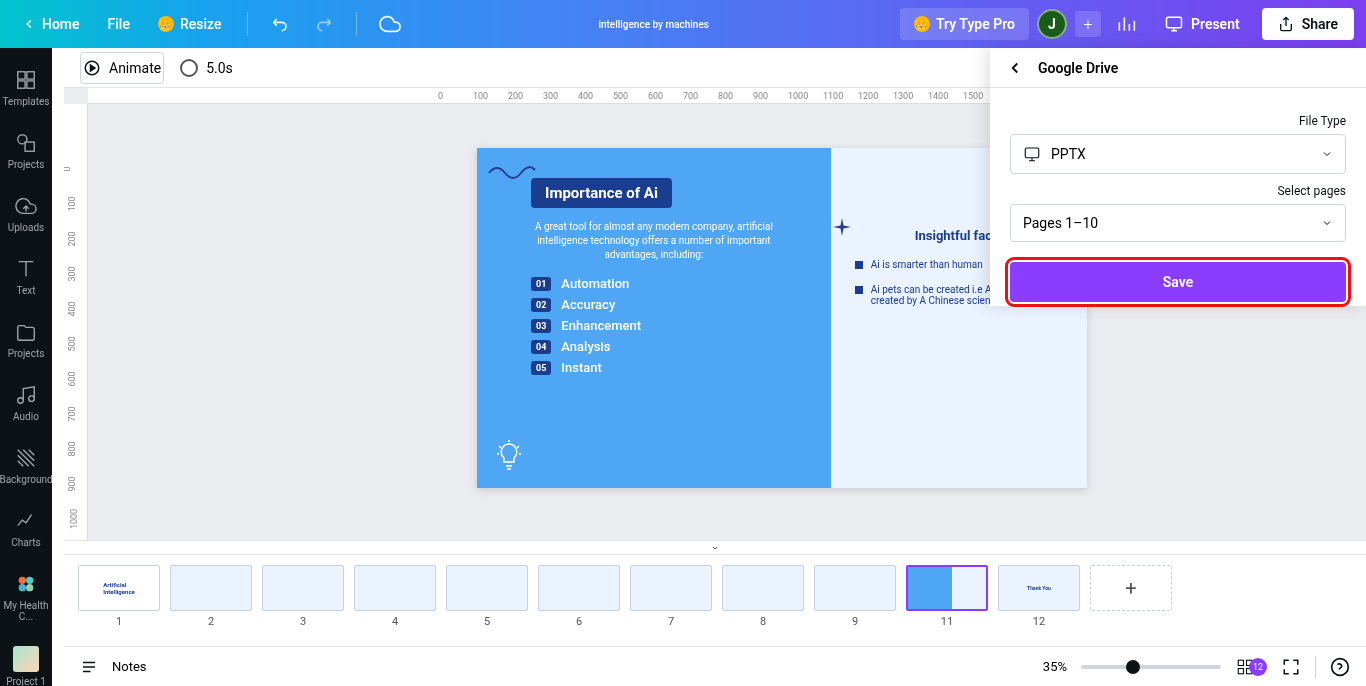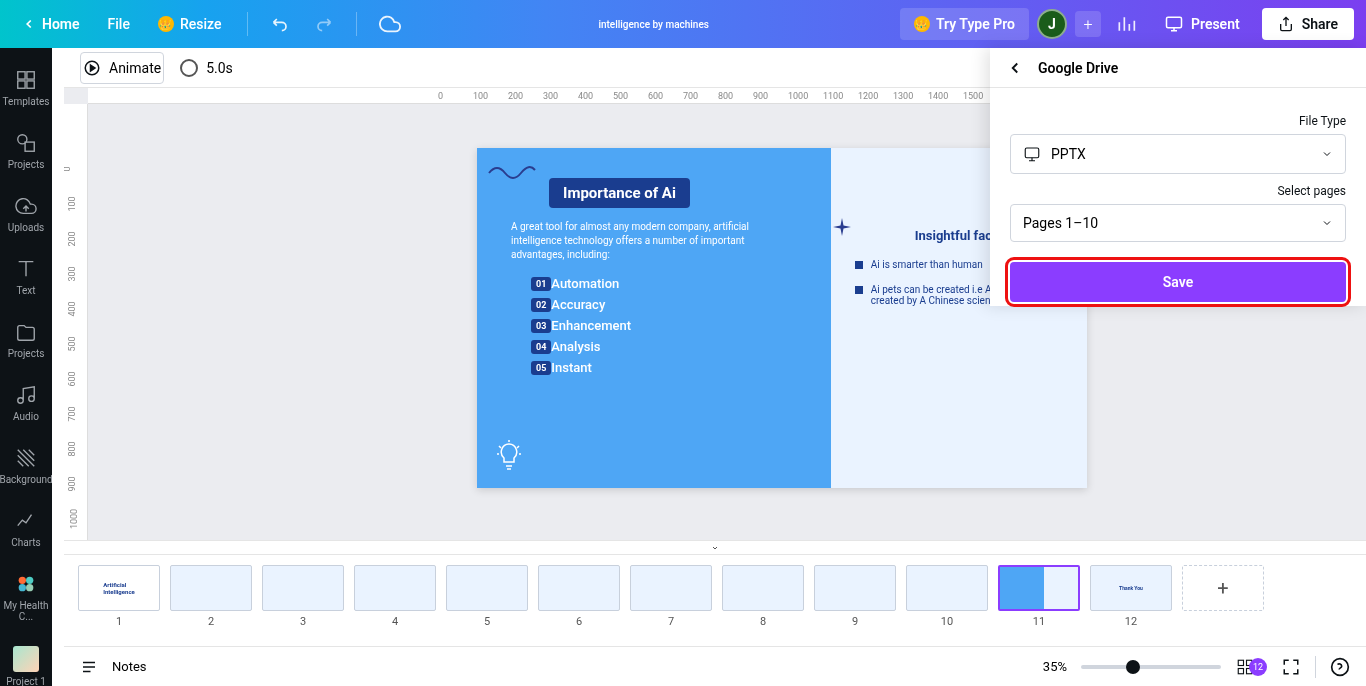--- a/index.html
+++ b/index.html
@@ -36,24 +36,24 @@
 
 
 .canvas-area { position: absolute; left: 64px; top: 88px; right: 0; bottom: 132px; background: #ebecf0; overflow: hidden; }
 .ruler-h { position: absolute; top: 0; left: 24px; right: 0; height: 16px; background: #fff; border-bottom: 1px solid #ddd; font-size: 9px; color: #888; display: flex; align-items: center; overflow: hidden; }
 .ruler-h span { position: absolute; }
 .ruler-v { position: absolute; top: 16px; left: 0; bottom: 0; width: 24px; background: #fff; border-right: 1px solid #ddd; font-size: 9px; color: #888; }
 .ruler-v span { display: block; transform: rotate(-90deg); transform-origin: center; position: absolute; }
 
 .slide { position: absolute; left: 413px; top: 60px; width: 610px; height: 340px; background: #eaf3ff; box-shadow: 0 2px 8px rgba(0,0,0,0.15); display: flex; }
 .slide-left { width: 58%; background: #4ea6f5; color: #fff; padding: 30px 34px; position: relative; }
-.slide-title { display: inline-block; background: #1a3d8f; padding: 6px 14px; border-radius: 4px; font-weight: 700; font-size: 15px; margin-left: 38px; margin-bottom: 12px; }
-.slide-sub { font-size: 10px; line-height: 1.4; margin-bottom: 14px; }
+.slide-title { display: inline-block; background: #1a3d8f; padding: 6px 14px; border-radius: 4px; font-weight: 700; font-size: 15px; margin-left: 20px; margin-bottom: 12px; }
+.slide-sub { font-size: 10px; line-height: 1.4; text-align: center; margin-bottom: 14px; }
 .slide-list { display: flex; flex-direction: column; gap: 6px; margin-left: 20px; }
-.slide-list-item { display: flex; align-items: center; font-size: 13px; font-weight: 500; }
+.slide-list-item { display: flex; align-items: center; gap: 10px; font-size: 13px; font-weight: 500; }
 .slide-num { background: #1a3d8f; color: #fff; font-size: 9px; padding: 2px 5px; border-radius: 3px; font-weight: 700; }
 .slide-right { flex: 1; padding: 80px 24px 20px; }
 .slide-right-title { color: #1a3d8f; font-weight: 700; font-size: 13px; text-align: center; margin-bottom: 16px; }
 .fact { font-size: 10px; color: #1a3d8f; margin-bottom: 14px; display: flex; gap: 8px; }
 .fact-bullet { width: 8px; height: 8px; background: #1a3d8f; flex-shrink: 0; margin-top: 2px; }
 .bulb-deco { position: absolute; bottom: 16px; left: 18px; width: 28px; height: 32px; }
 
 
 .side-panel { position: absolute; right: 0; top: 48px; width: 376px; background: #fff; box-shadow: -4px 0 16px rgba(0,0,0,0.12); z-index: 30; }
 .panel-header { height: 40px; display: flex; align-items: center; gap: 14px; padding: 0 16px; border-bottom: 1px solid #e5e5e5; font-weight: 600; font-size: 14px; }
@@ -405,24 +405,20 @@
     </div>
   <div class="thumb-wrap">
       <div class="thumb"></div>
       <div class="thumb-num">8</div>
     </div>
   <div class="thumb-wrap">
       <div class="thumb"></div>
       <div class="thumb-num">9</div>
     </div>
   <div class="thumb-wrap">
-      <div class="thumb"></div>
-      <div class="thumb-num">10</div>
-    </div>
-  <div class="thumb-wrap">
       <div class="thumb selected" style="display:flex">
         <div style="width:56%;background:#4ea6f5"></div>
         <div style="flex:1;background:#eaf3ff"></div>
       </div>
       <div class="thumb-num">11</div>
     </div>
   <div class="thumb-wrap">
       <div class="thumb" style="display:flex;align-items:center;justify-content:center;color:#1a3d8f;font-size:5px;font-weight:700">Thank You</div>
       <div class="thumb-num">12</div>
     </div>

